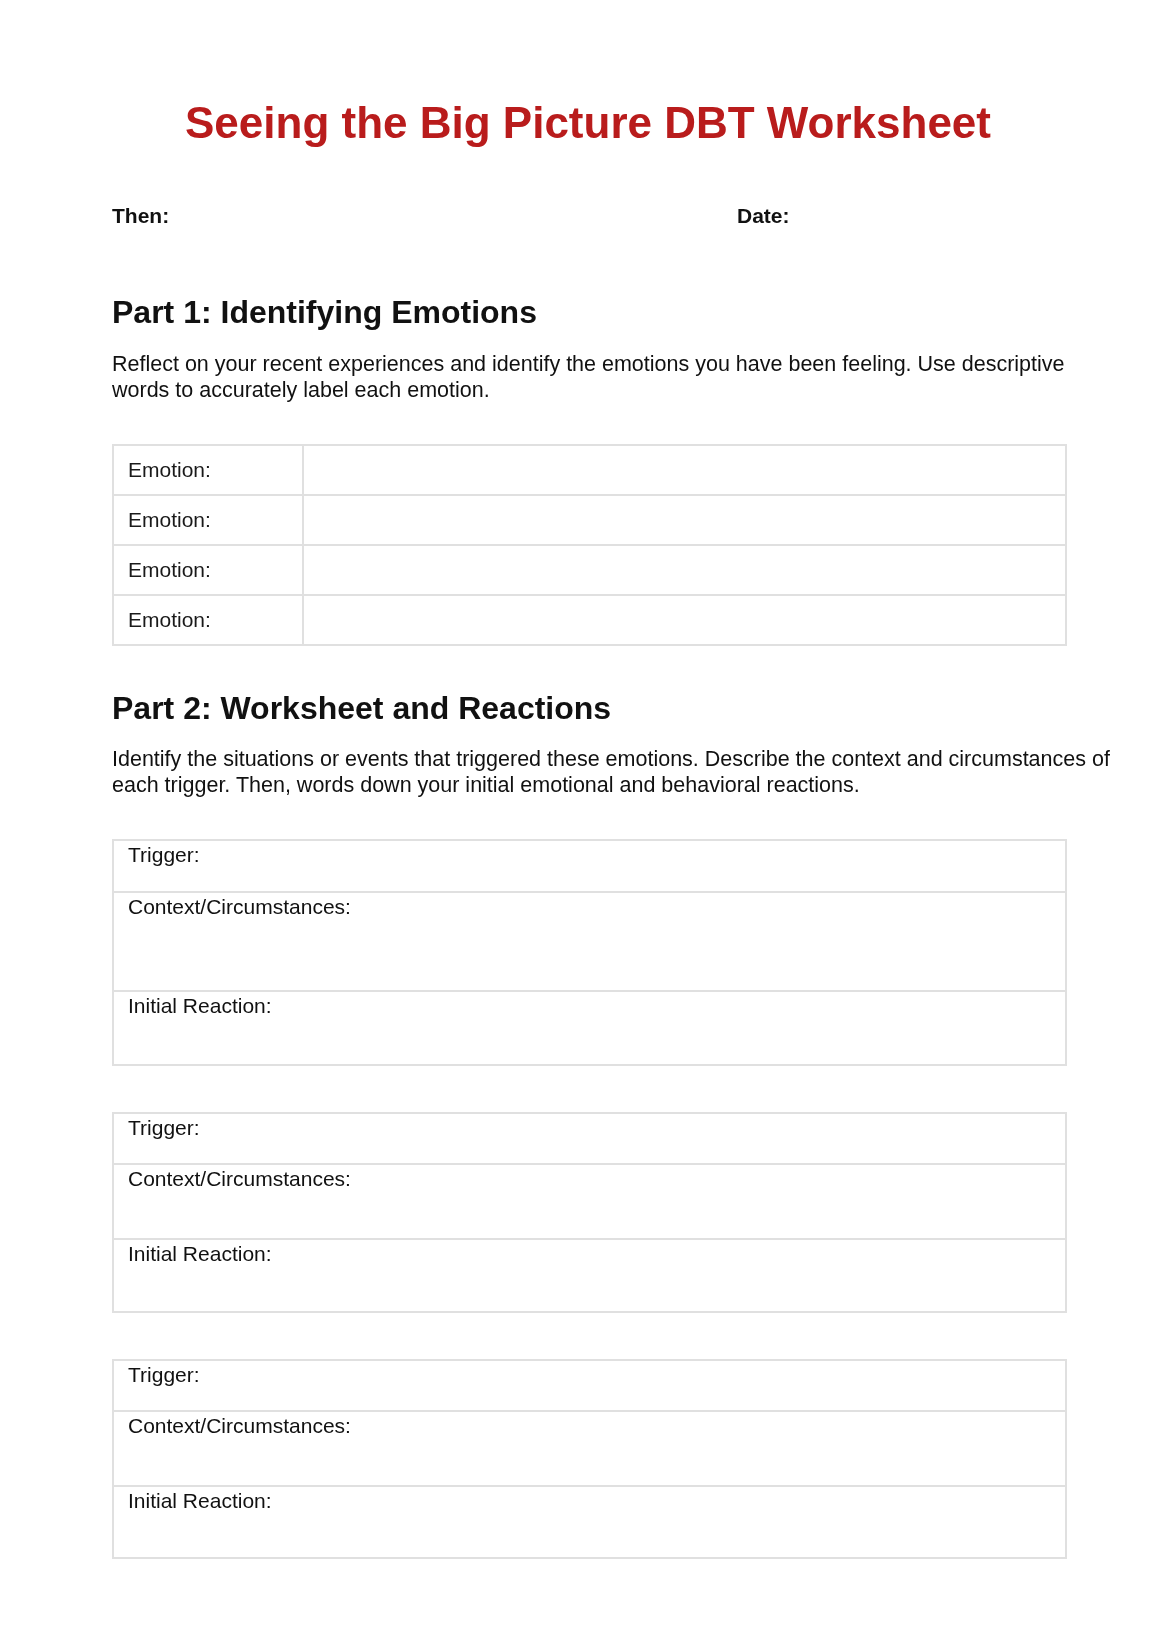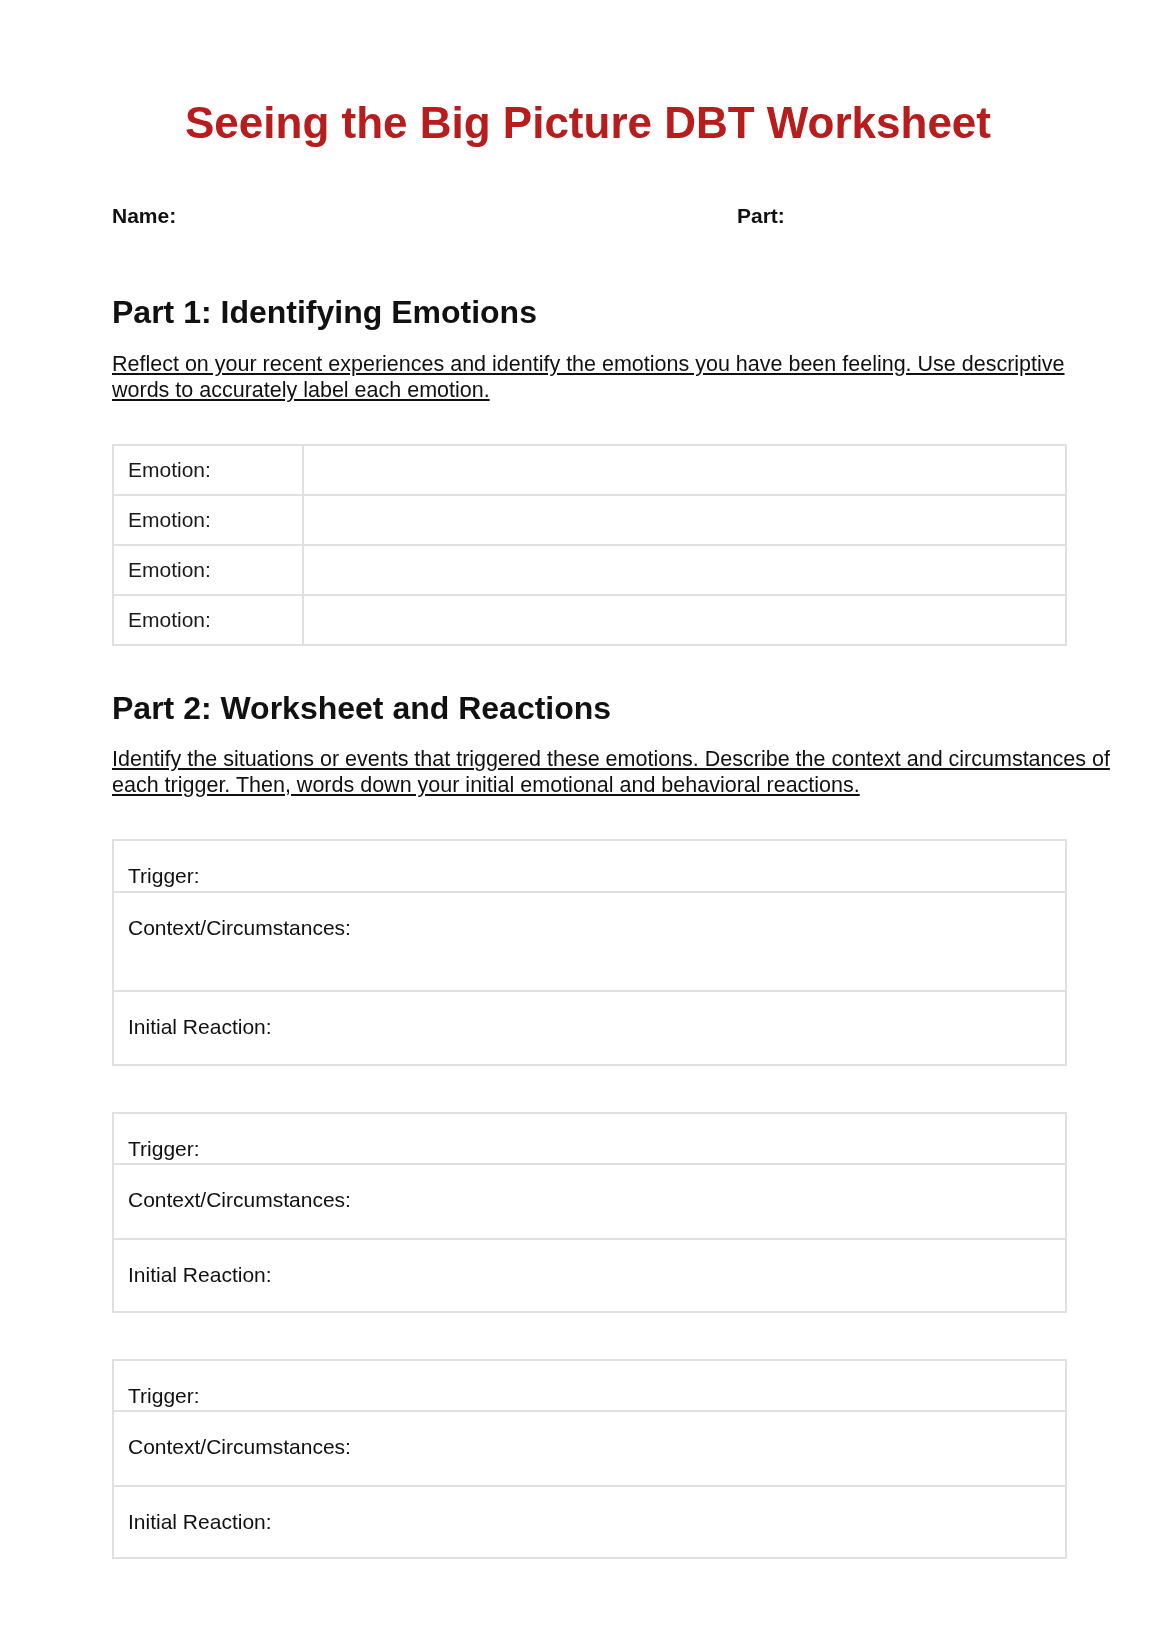--- a/index.html
+++ b/index.html
@@ -41,21 +41,20 @@
       font-weight: bold;
       line-height: 30px;
       color: #111111;
     }
     .part-para {
       left: 112px;
       width: 960px;
       font-size: 21.5px;
       line-height: 25.5px;
       color: #111111;
-      text-decoration: underline;
     }
 
     .emotion-table {
       left: 112px;
       top: 444px;
       width: 955px;
       border-collapse: collapse;
       border: 2px solid #e0e0e0;
       table-layout: fixed;
     }
@@ -75,35 +74,35 @@
     }
 
     .trigger-block {
       left: 112px;
       width: 955px;
       border: 2px solid #e0e0e0;
     }
     .trigger-row {
       border-top: 2px solid #e0e0e0;
       padding-left: 14px;
-      padding-top: 22px;
+      padding-top: 1px;
       font-size: 21px;
       line-height: 26px;
       color: #111111;
     }
     .trigger-row:first-child { border-top: none; }
   </style>
 </head>
 <body>
 
 <h1 class="abs title">Seeing the Big Picture DBT Worksheet</h1>
 
-<div class="abs field-label name-label">Name:</div>
+<div class="abs field-label name-label">Then:</div>
 <div class="abs" style="left:190px; top:203px; width:520px; height:26px;"></div>
-<div class="abs field-label date-label">Part:</div>
+<div class="abs field-label date-label">Date:</div>
 <div class="abs" style="left:800px; top:203px; width:260px; height:26px;"></div>
 
 <h2 class="abs part-heading" style="top:297px;">Part 1: Identifying Emotions</h2>
 <p class="abs part-para" style="top:352px;">Reflect on your recent experiences and identify the emotions you have been feeling. Use descriptive words to accurately label each emotion.</p>
 
 <table class="abs emotion-table">
   <tbody>
     <tr>
       <td class="label-cell">Emotion:</td>
       <td class="input-cell"></td>

